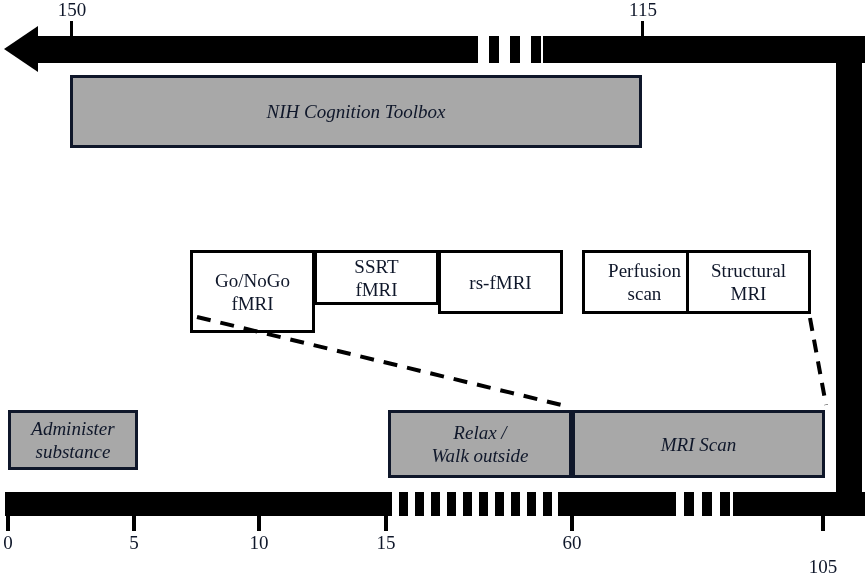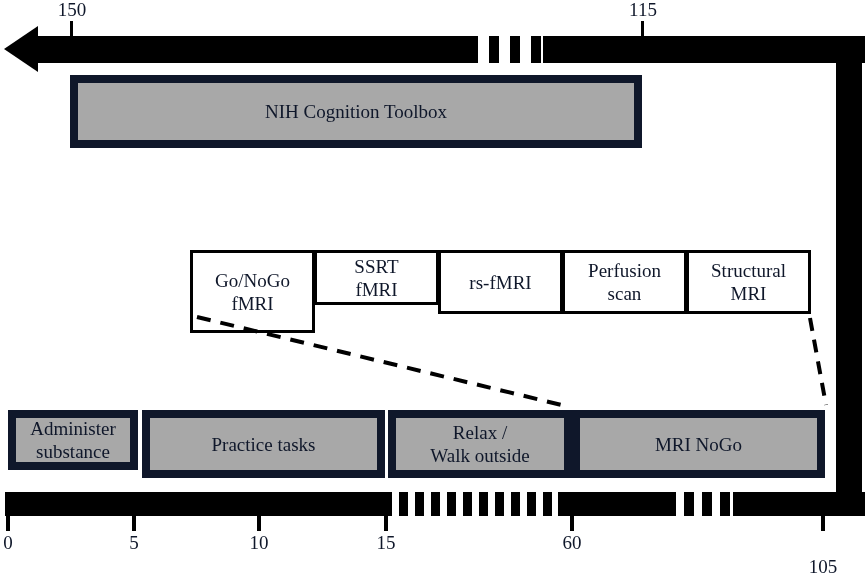--- a/index.html
+++ b/index.html
@@ -2,23 +2,23 @@
 <html><head>
 <meta charset="utf-8">
 <style>
   html,body{margin:0;padding:0;background:#ffffff;}
   .fig{position:relative;width:865px;height:577px;background:#ffffff;overflow:hidden;
        font-family:"Liberation Serif", serif;color:#0f172a;}
   .bar{position:absolute;background:#000;}
   .dashzone{position:absolute;}
   .ticklabel{position:absolute;font-size:19px;text-align:center;line-height:20px;}
   .tick{position:absolute;background:#000;}
-  .graybox{position:absolute;background:#a8a8a8;border:8px solid #0f172a;box-sizing:border-box;
+  .graybox{position:absolute;background:#a8a8a8;border:3px solid #0f172a;box-sizing:border-box;
            display:flex;align-items:center;justify-content:center;text-align:center;
-           font-size:19px;line-height:23px;white-space:pre-line;}
+           font-size:19px;line-height:23px;white-space:pre-line;font-style:italic;}
   .whitebox{position:absolute;background:#ffffff;border:3px solid #000;box-sizing:border-box;
            display:flex;align-items:center;justify-content:center;text-align:center;
            font-size:19px;line-height:23px;white-space:pre-line;}
   .arrowhead{position:absolute;width:0;height:0;
            border-top:23px solid transparent;border-bottom:23px solid transparent;
            border-right:34px solid #000;}
   .axislabel{position:absolute;font-weight:bold;font-size:20px;text-align:center;}
   .connector-svg{position:absolute;left:0;top:0;pointer-events:none;}
 </style>
 </head>
@@ -40,36 +40,35 @@
 
   <div class="bar" style="left:836px;top:36px;width:26px;height:480px;"></div>
 
   <div class="graybox" style="left:70px;top:75px;width:572px;height:73px;">NIH Cognition Toolbox</div>
 
   <div class="whitebox" style="left:190px;top:250px;width:125px;height:83px;">Go/NoGo
 fMRI</div>
   <div class="whitebox" style="left:314px;top:250px;width:125px;height:55px;">SSRT
 fMRI</div>
   <div class="whitebox" style="left:438px;top:250px;width:125px;height:64px;">rs-fMRI</div>
-  <div class="whitebox" style="left:562px;top:250px;width:125px;height:64px;">Perfusion
+  <div class="whitebox" style="left:582px;top:250px;width:125px;height:64px;">Perfusion
 scan</div>
   <div class="whitebox" style="left:686px;top:250px;width:125px;height:64px;">Structural
 MRI</div>
 
   <svg class="connector-svg" width="865" height="577" viewBox="0 0 865 577">
     <line x1="197" y1="317" x2="570" y2="407" stroke="#000" stroke-width="4" stroke-dasharray="14 10"></line>
     <line x1="810" y1="318" x2="826" y2="405" stroke="#000" stroke-width="4" stroke-dasharray="13 9"></line>
   </svg>
 
   <div class="graybox" style="left:8px;top:410px;width:130px;height:60px;">Administer
 substance</div>
-  <div class="graybox" style="left:142px;top:410px;width:243px;height:68px;">Practice tasks</div>
   <div class="graybox" style="left:388px;top:410px;width:184px;height:68px;">Relax /
 Walk outside</div>
-  <div class="graybox" style="left:572px;top:410px;width:253px;height:68px;">MRI NoGo</div>
+  <div class="graybox" style="left:572px;top:410px;width:253px;height:68px;">MRI Scan</div>
 
   <div class="bar" style="left:5px;top:492px;width:387px;height:24px;"></div>
   <div class="dashzone" style="left:392px;top:492px;width:166px;height:24px;
        background:repeating-linear-gradient(90deg,#ffffff 0 7px,#000000 7px 16px);"></div>
   <div class="bar" style="left:558px;top:492px;width:118px;height:24px;"></div>
   <div class="dashzone" style="left:676px;top:492px;width:57px;height:24px;
        background:repeating-linear-gradient(90deg,#ffffff 0 8px,#000000 8px 18px);"></div>
   <div class="bar" style="left:733px;top:492px;width:132px;height:24px;"></div>
 
   <div class="tick" style="left:6px;top:516px;width:4px;height:15px;"></div>

